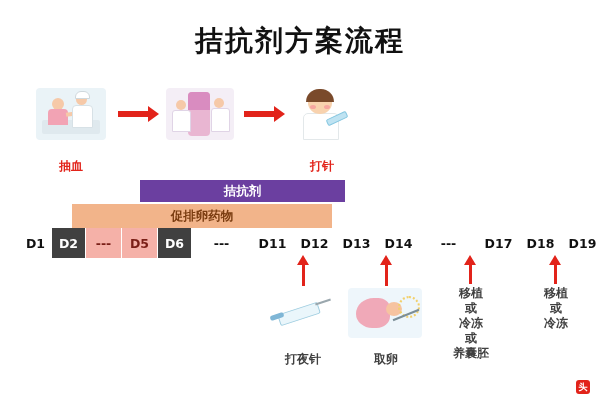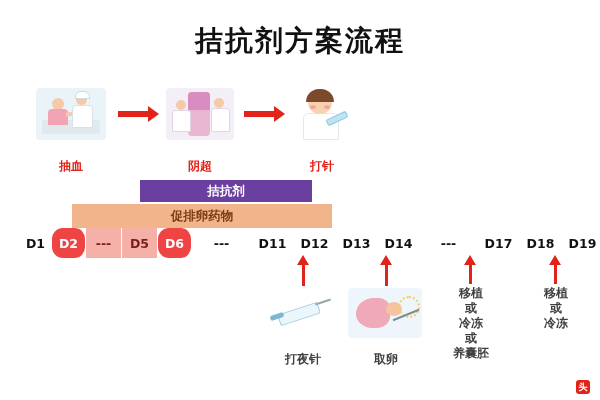--- a/index.html
+++ b/index.html
@@ -81,21 +81,21 @@
 
   
   .timeline{position:absolute;left:20px;top:228px;height:30px;display:flex;align-items:flex-end;}
   .cell{
     height:30px;
     display:flex;align-items:center;justify-content:center;
     font-size:12.5px;font-weight:bold;color:#111;
     border-right:1px solid #ffffff;
     box-sizing:border-box;
   }
-  .cell.red{background:#ef4444;color:#ffffff;border-radius:11px;}
+  .cell.red{background:#404040;color:#ffffff;}
   .cell.pink{background:#f5b1a8;color:#7a1f17;}
   .cell.plain{background:#ffffff;color:#111;}
   .tl-underline{position:absolute;left:8px;top:258px;width:584px;height:2px;background:#ffffff;}
 
   
   .arrow-up{position:absolute;width:0;}
   .arrow-up .sh{position:absolute;left:-1.5px;top:0;width:3px;background:#e2231a;}
   .arrow-up .hd{
     position:absolute;left:-6px;top:-9px;width:0;height:0;
     border-left:6px solid transparent;border-right:6px solid transparent;
@@ -155,41 +155,40 @@
 
   <div class="illus" style="left:166px;top:88px;">
     <div class="pic pic2">
       <div class="chair"></div>
         <div class="chair2"></div>
       <div class="d-body"></div>
         <div class="d-head"></div>
       <div class="m-body"></div>
         <div class="m-head"></div>
     </div>
-    <div class="cap">阴超</div>
   </div>
 
   <div class="arrow-h" style="left:244px;top:114px;width:40px;">
     <div class="shaft" style="width:30px;"></div>
       <div class="head"></div>
   </div>
 
   <div class="illus" style="left:292px;top:88px;">
     <div class="pic pic3">
       <div class="g-body"></div>
         <div class="g-head"></div>
         <div class="g-hair"></div>
       <div class="cheek"></div>
         <div class="cheek2"></div>
         <div class="syr"></div>
     </div>
     <div class="cap">打针</div>
   </div>
 
-  <div class="bar antag" style="left:140px;top:180px;width:172px;height:22px;">
+  <div class="bar antag" style="left:140px;top:180px;width:205px;height:22px;">
     <span>拮抗剂</span>
   </div>
 
   <div class="bar stim" style="left:72px;top:204px;width:260px;height:24px;">
     <span>促排卵药物</span>
   </div>
 
   <div class="timeline">
     <div class="cell plain" style="width:32px;">D1</div>
     <div class="cell red" style="width:34px;">D2</div>

